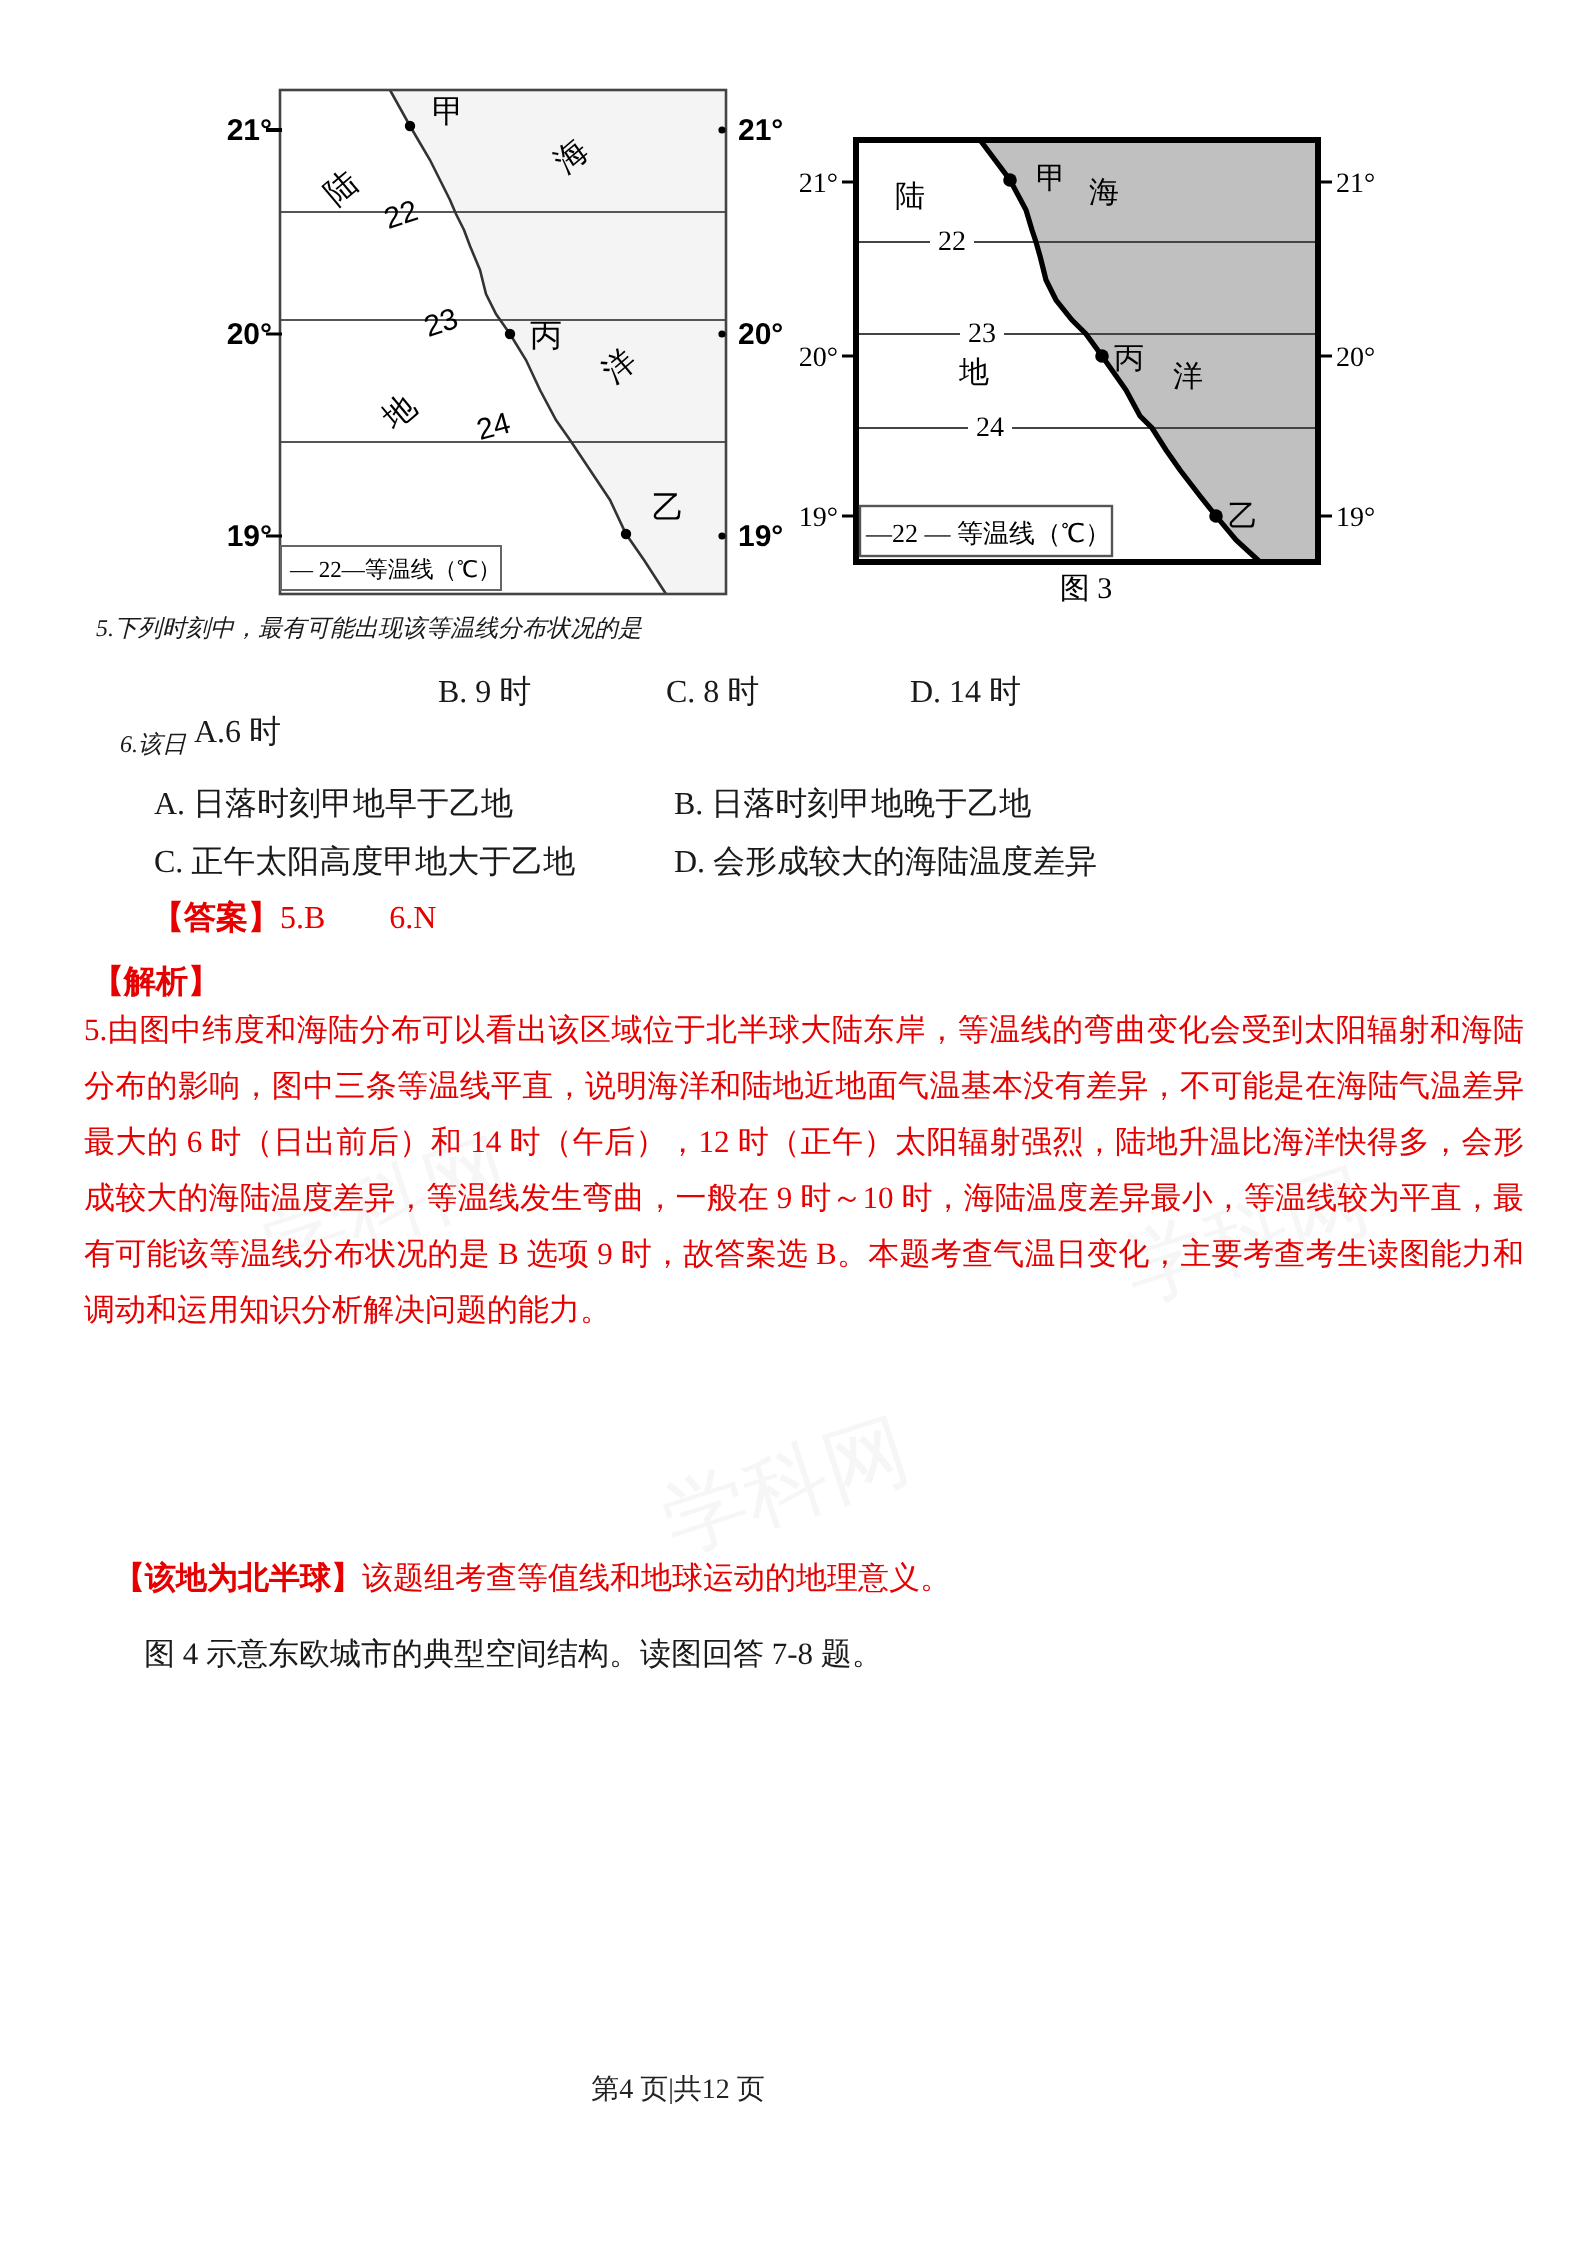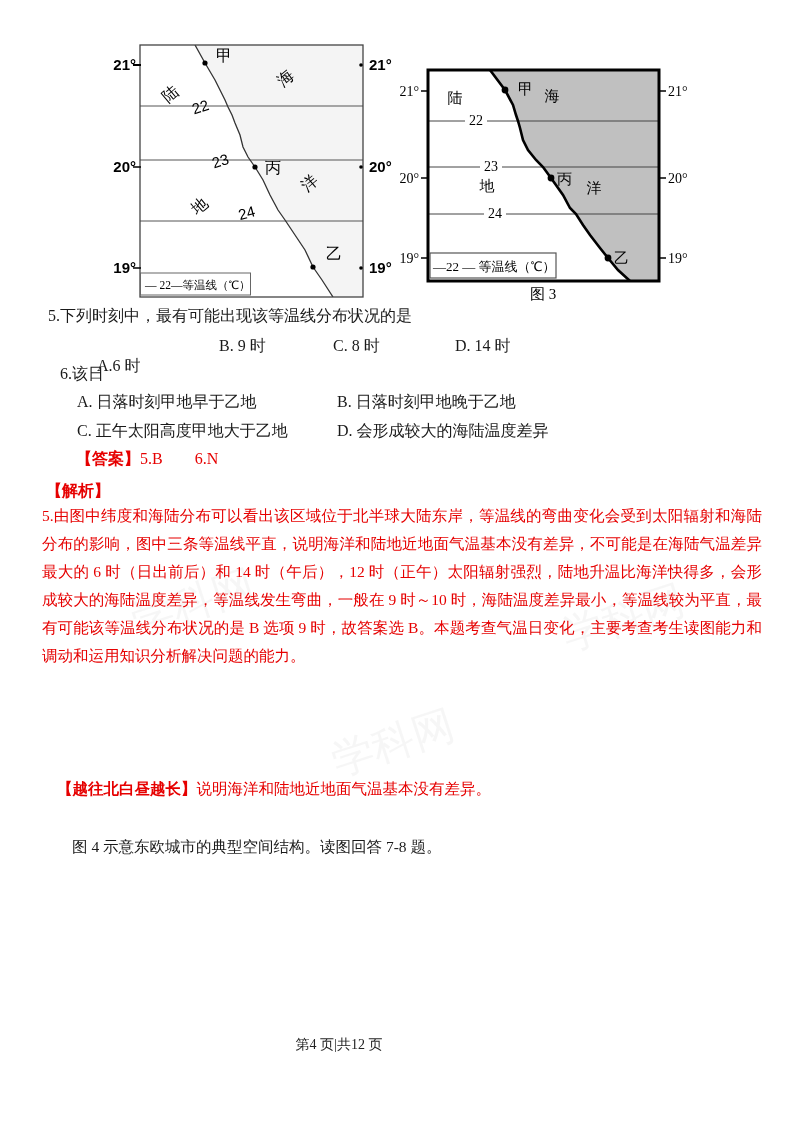--- a/index.html
+++ b/index.html
@@ -6,32 +6,32 @@
   html,body { background:#ffffff; }
   .page {
     position:relative;
     width:793px; height:1122px;
     background:#ffffff;
     font-family:"Liberation Serif", serif;
     color:#1a1a1a;
     overflow:hidden;
   }
   .abs { position:absolute; }
-  .stem { font-size:16px; }
+  .stem { font-size:12px;font-style:italic; }
   .opt { font-size:16px; }
   .red { color:#e60000; }
   .ans-line { font-size:16px; font-weight:bold; }
   .ans-line .val { font-weight:normal; white-space:pre-wrap; }
   .sect-label { font-weight:bold; }
   .para {
     width:720px; font-size:15.5px; line-height:28px;
     text-align:justify; color:#e60000;
   }
   .keypoint { font-size:15.5px; color:#e60000; }
-  .fig4intro { font-size:15.5px; color:#1a1a1a;margin-top:20px; }
+  .fig4intro { font-size:15.5px; color:#1a1a1a; }
   .footer {
     left:0; top:1036px; width:678px; text-align:center;
     font-size:14px; color:#222;
   }
   .wm {
     font-size:42px; color:#8a8a8a; opacity:0.07;
     transform:rotate(-18deg); font-family:"Liberation Sans", sans-serif;
     pointer-events:none; user-select:none;
   }
   svg text { font-family:"Liberation Serif", serif; }
@@ -178,20 +178,20 @@
   <div class="abs ans-line red" style="left:40px; top:449px;margin-left:36px;">
     <span class="sect-label">【答案】</span><span class="val">5.B　　6.N</span>
   </div>
 
   <div class="abs ans-line red" style="left:46px; top:481px;">
     <span class="sect-label">【解析】</span>
   </div>
   <div class="abs para" style="left:42px; top:502px;">5.由图中纬度和海陆分布可以看出该区域位于北半球大陆东岸，等温线的弯曲变化会受到太阳辐射和海陆分布的影响，图中三条等温线平直，说明海洋和陆地近地面气温基本没有差异，不可能是在海陆气温差异最大的 6 时（日出前后）和 14 时（午后），12 时（正午）太阳辐射强烈，陆地升温比海洋快得多，会形成较大的海陆温度差异，等温线发生弯曲，一般在 9 时～10 时，海陆温度差异最小，等温线较为平直，最有可能该等温线分布状况的是 B 选项 9 时，故答案选 B。本题考查气温日变化，主要考查考生读图能力和调动和运用知识分析解决问题的能力。</div>
 
   <div class="abs keypoint" style="left:57px; top:779px;">
-    <span class="sect-label">【越往北白昼越长】</span><span>说明海洋和陆地近地面气温基本没有差异。</span>
+    <span class="sect-label">【该地为北半球】</span><span>该题组考查等值线和地球运动的地理意义。</span>
   </div>
 
   <div class="abs fig4intro" style="left:72px; top:817px;">图 4 示意东欧城市的典型空间结构。读图回答 7-8 题。</div>
 
   <div class="abs footer">第4 页|共12 页</div>
 
 </div>
 
 </body></html>

